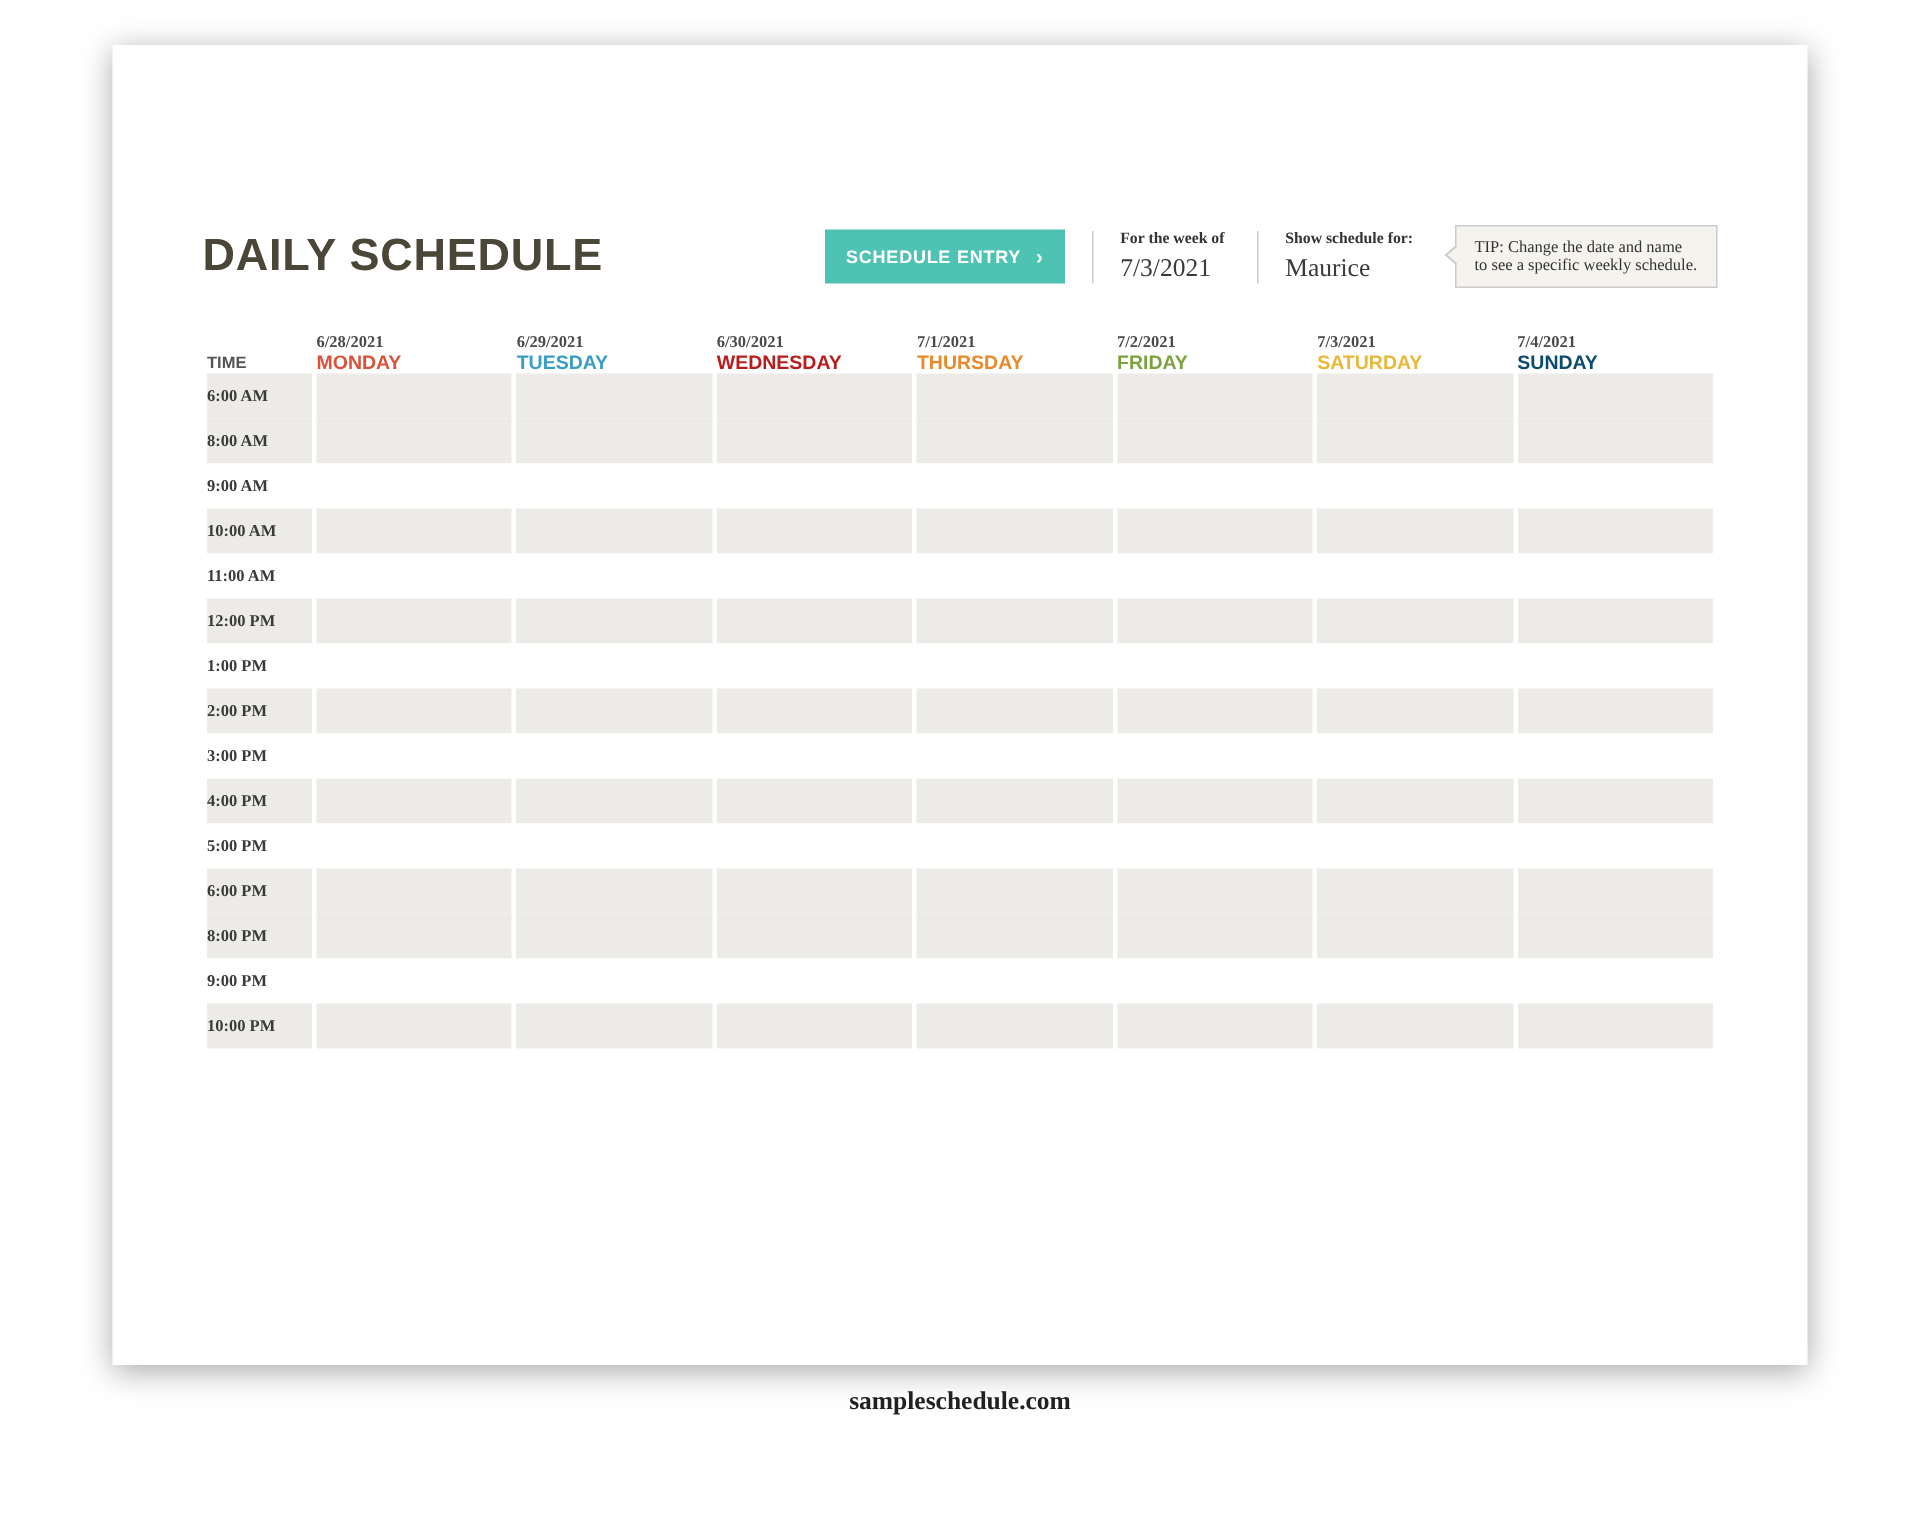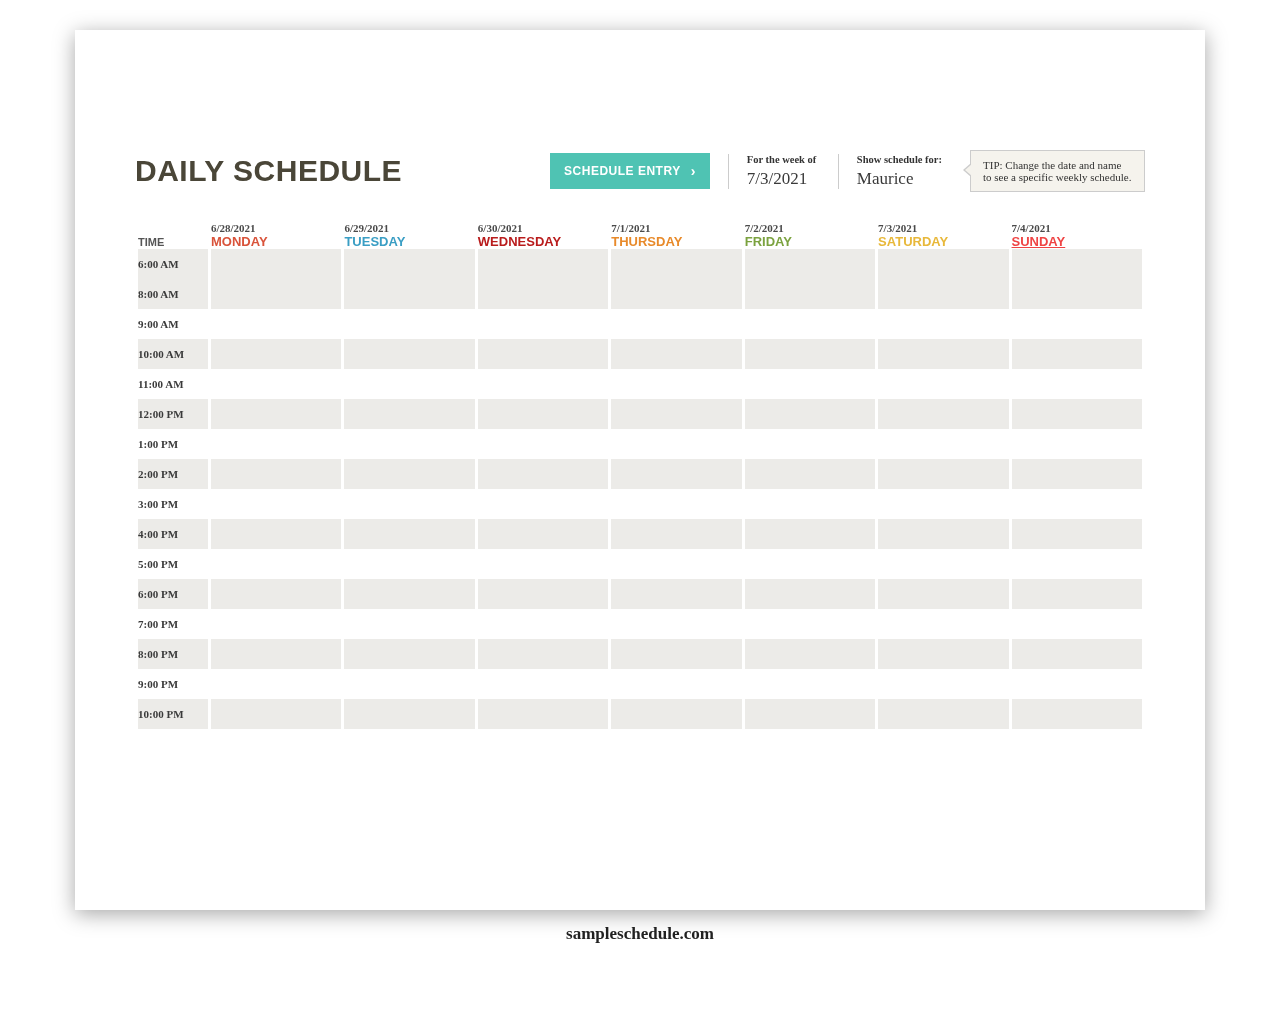--- a/index.html
+++ b/index.html
@@ -140,21 +140,21 @@
 tr.odd .slot-cell { background: #ecebe8; }
 tr.even .time-cell { background: #fff; }
 tr.even .slot-cell { background: #fff; }
 
 .c-mon { color: #d9533a; }
 .c-tue { color: #3a9ec4; }
 .c-wed { color: #b91c1c; margin-top: 21px; }
 .c-thu { color: #e88a2a; }
 .c-fri { color: #7ba23f; }
 .c-sat { color: #e8b83a; }
-.c-sun { color: #ef4444; text-decoration: underline; }
+.c-sun { color: #0c4a6e; }
 
 .footer-text {
   font-family: Georgia, serif;
   font-size: 17px;
   font-weight: bold;
   color: #222;
   margin-top: 14px;
 }
 </style>
 </head>
@@ -330,30 +330,20 @@
         <tr class="odd">
           <td class="time-cell">6:00 PM</td>
           <td class="slot-cell"></td>
           <td class="slot-cell"></td>
           <td class="slot-cell"></td>
           <td class="slot-cell"></td>
           <td class="slot-cell"></td>
           <td class="slot-cell"></td>
           <td class="slot-cell"></td>
         </tr>
-        <tr class="even">
-          <td class="time-cell">7:00 PM</td>
-          <td class="slot-cell"></td>
-          <td class="slot-cell"></td>
-          <td class="slot-cell"></td>
-          <td class="slot-cell"></td>
-          <td class="slot-cell"></td>
-          <td class="slot-cell"></td>
-          <td class="slot-cell"></td>
-        </tr>
         <tr class="odd">
           <td class="time-cell">8:00 PM</td>
           <td class="slot-cell"></td>
           <td class="slot-cell"></td>
           <td class="slot-cell"></td>
           <td class="slot-cell"></td>
           <td class="slot-cell"></td>
           <td class="slot-cell"></td>
           <td class="slot-cell"></td>
         </tr>

